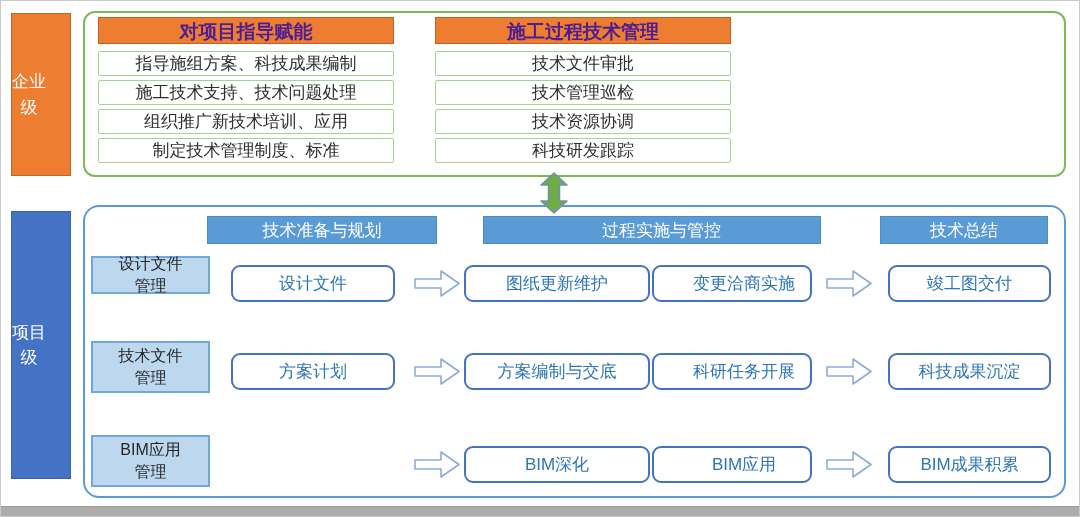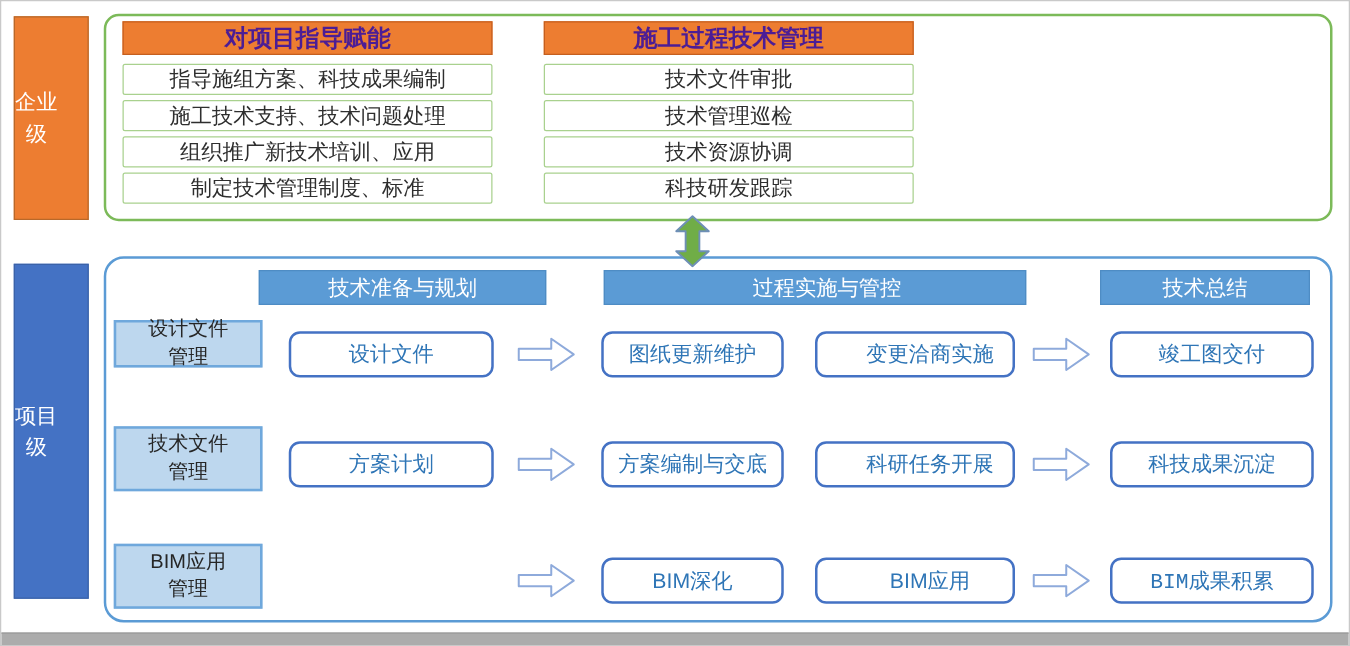--- a/index.html
+++ b/index.html
@@ -54,23 +54,23 @@
     display:flex;align-items:center;justify-content:center;
     font-size:17px;color:#2E75B6;box-sizing:border-box;
   }
   .flow-arrow{position:absolute;}
   
   .rl-1{top:49px;height:38px;} .rl-2{top:134px;height:52px;} .rl-3{top:228px;height:52px;}
   .pb-r1{top:58px;} .pb-r2{top:146px;} .pb-r3{top:239px;}
   .fa-r1{top:62px;} .fa-r2{top:150px;} .fa-r3{top:243px;}
   
   .pb-c0{left:146px;width:164px;}
-  .pb-c1{left:396px;width:146px;}
+  .pb-c1{left:379px;width:186px;}
   .pb-c2{left:567px;width:160px;padding-left:24px;}
-  .pb-c3{left:803px;width:163px;font-family:Liberation Mono, monospace;}
+  .pb-c3{left:803px;width:163px;}
   .fa-c0{left:328px;} .fa-c1{left:740px;}
   
   .bottom-strip{position:absolute;left:0;right:0;bottom:0;height:9px;background:#acacac;border-top:1px solid #9a9a9a;}
 </style>
 </head>
 <body>
 
 <div class="canvas">
 
   <div class="level-label level-ent">

